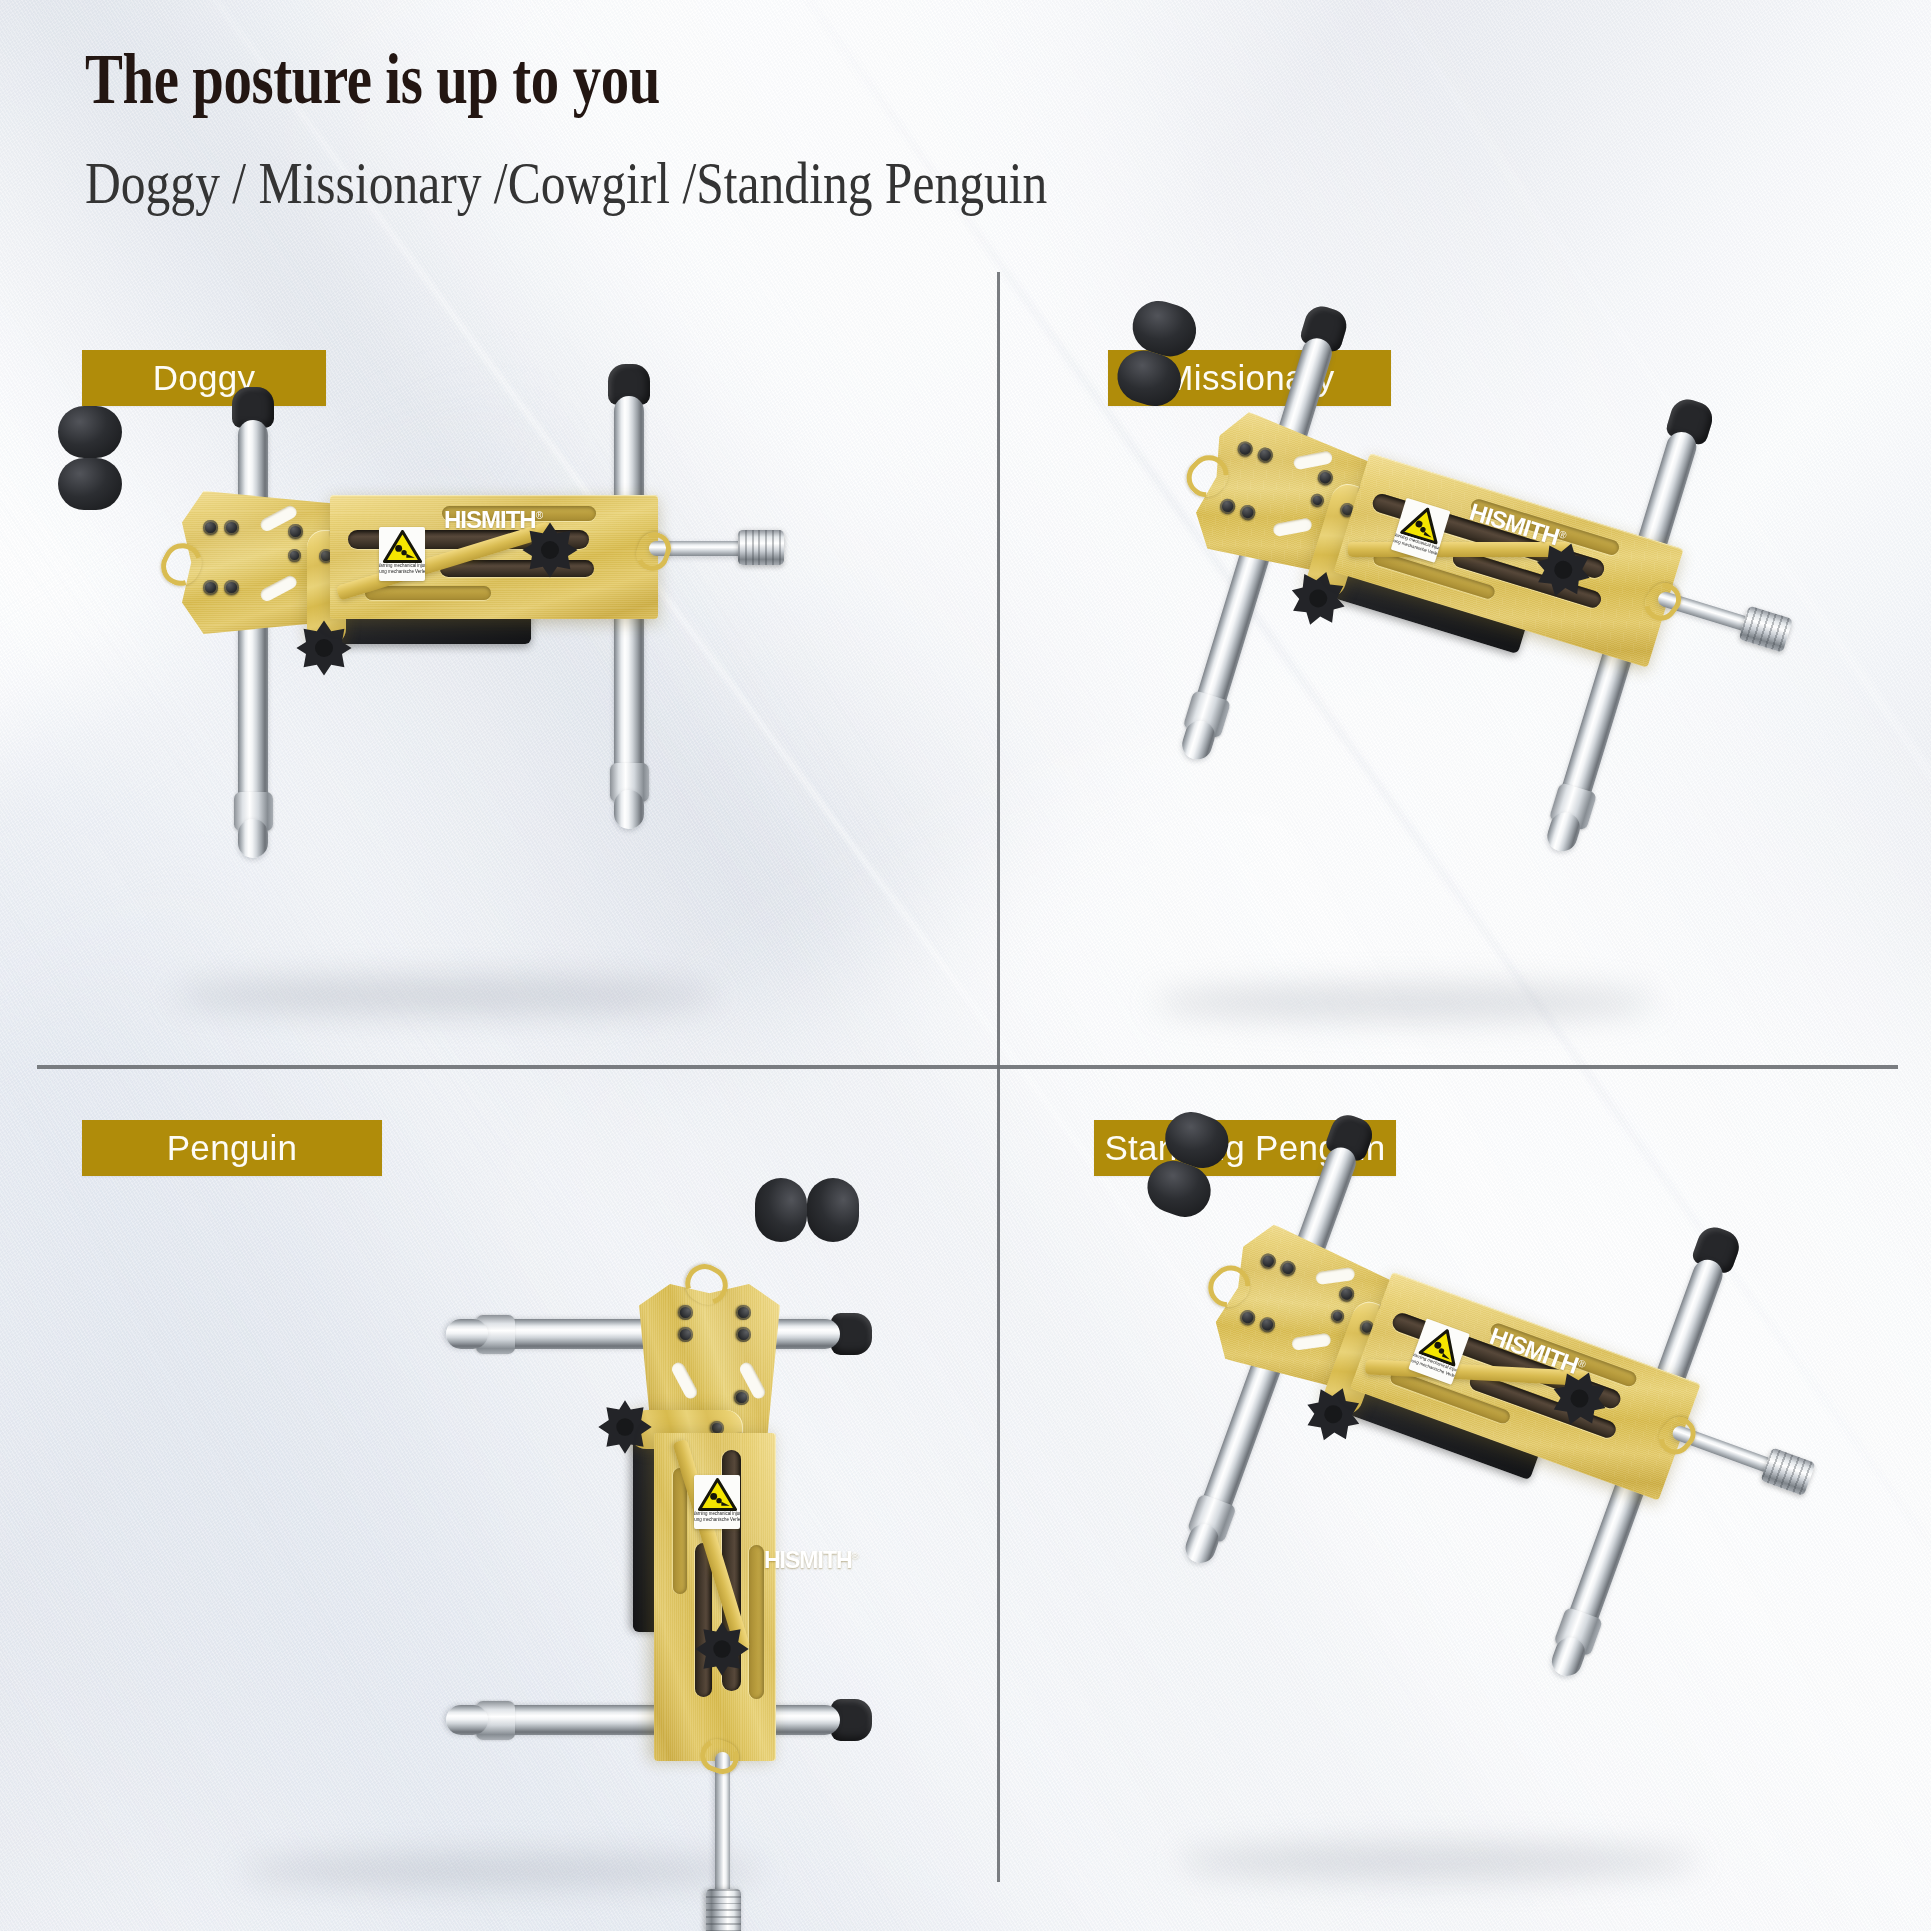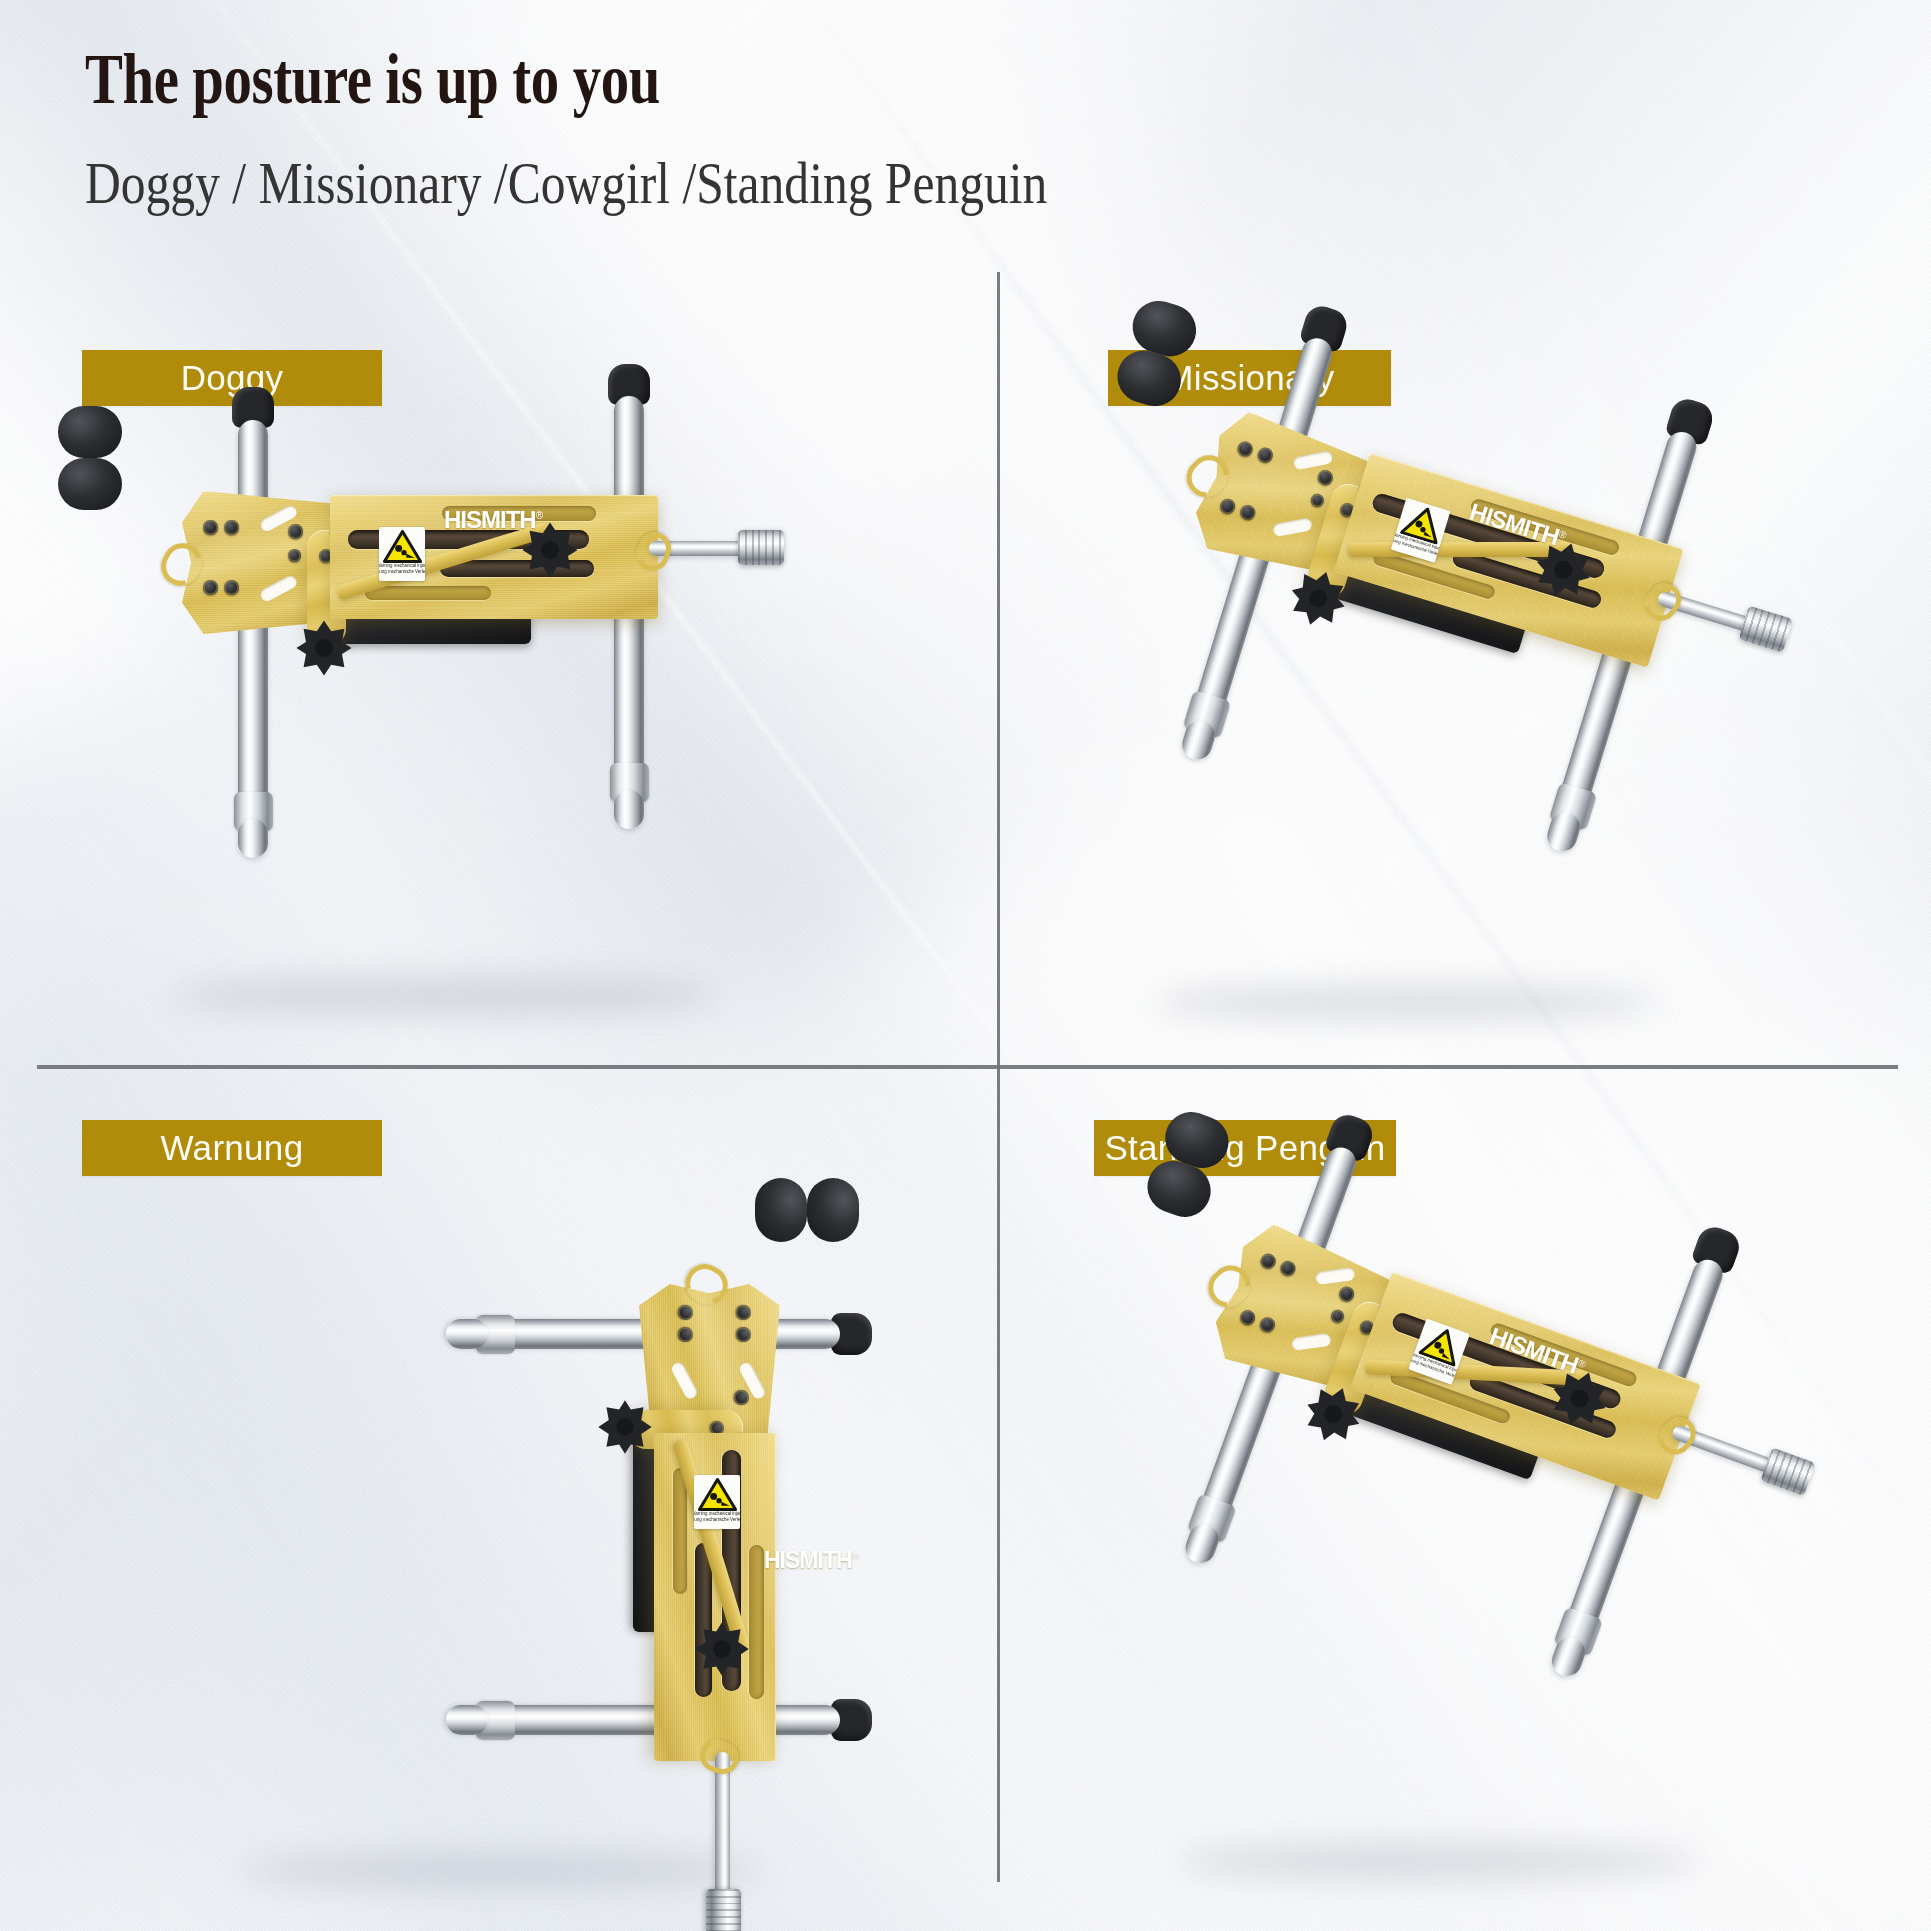--- a/index.html
+++ b/index.html
@@ -79,21 +79,21 @@
   .div-v{position:absolute;left:997px;top:272px;width:2.9px;height:1610px;
          background:#6f7276;opacity:.92;}
   .div-h{position:absolute;left:37px;top:1065px;width:1861px;height:3.9px;
          background:#6f7276;opacity:.92;}
 
   
   .badge{position:absolute;background:#b08c0a;display:flex;align-items:center;
          justify-content:center;box-shadow:0 1px 1.9px rgba(0,0,0,.06);}
   .badge span{color:#fdfcf6;font-size:35px;font-weight:400;letter-spacing:0.3px;
               font-family:"Liberation Sans", sans-serif;white-space:nowrap;}
-  .b-doggy   {left:82px; top:350px; width:300px;height:56px;}
+  .b-doggy   {left:82px; top:350px; width:244px;height:56px;}
   .b-miss    {left:1108px;top:350px; width:283px;height:56px;}
   .b-cowgirl {left:82px; top:1120px;width:300px;height:56px;}
   .b-penguin {left:1094px;top:1120px;width:302px;height:56px;}
 
   
   .cell{position:absolute;}
   .p-doggy  {left:58px;  top:406px;  width:927px;height:637px;}
   .p-miss   {left:1038px;top:406px;  width:869px;height:637px;}
   .p-cowgirl{left:135px; top:1188px; width:734px;height:714px;}
   .p-penguin{left:1052px;top:1226px; width:850px;height:676px;}
@@ -208,21 +208,21 @@
 <div class="div-v"></div>
 <div class="div-h"></div>
 
 <div class="badge b-doggy">
   <span>Doggy</span>
 </div>
 <div class="badge b-miss">
   <span>Missionary</span>
 </div>
 <div class="badge b-cowgirl">
-  <span>Warnung</span>
+  <span>Penguin</span>
 </div>
 <div class="badge b-penguin">
   <span>Standing Penguin</span>
 </div>
 
 <div class="cell p-doggy">
   <div class="shadow" style="left:116px;top:570px;width:541px;height:39px;"></div>
 
   <div class="machine">
 

